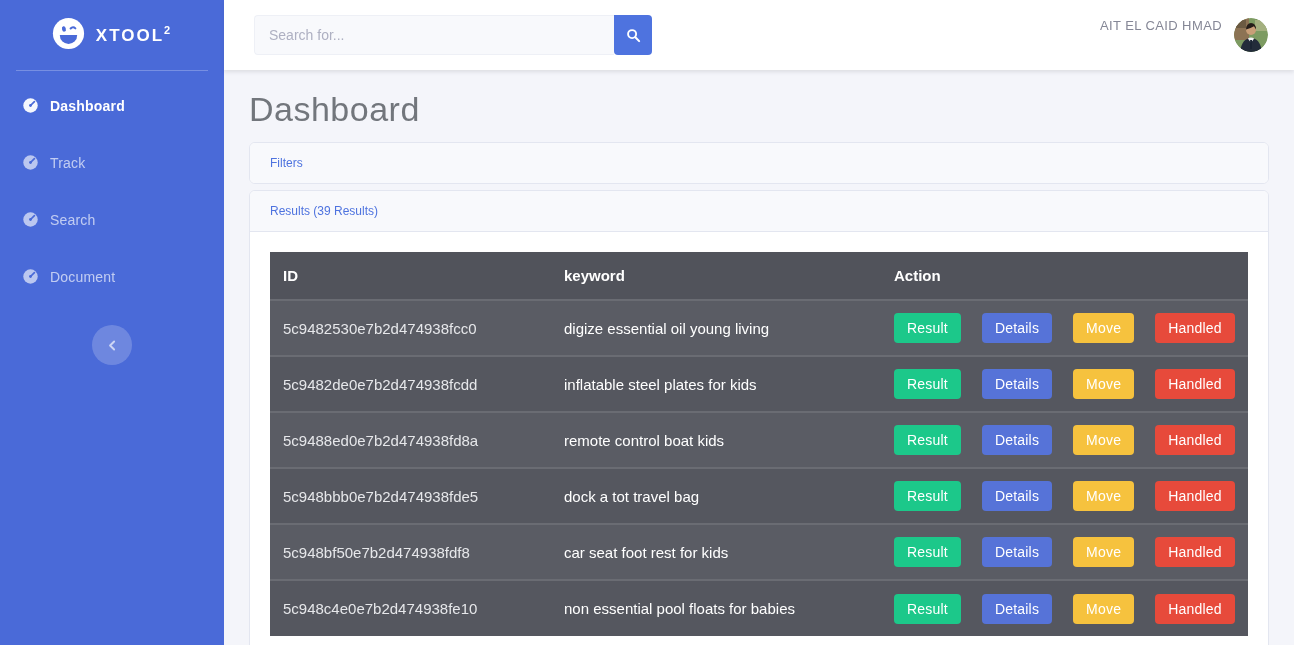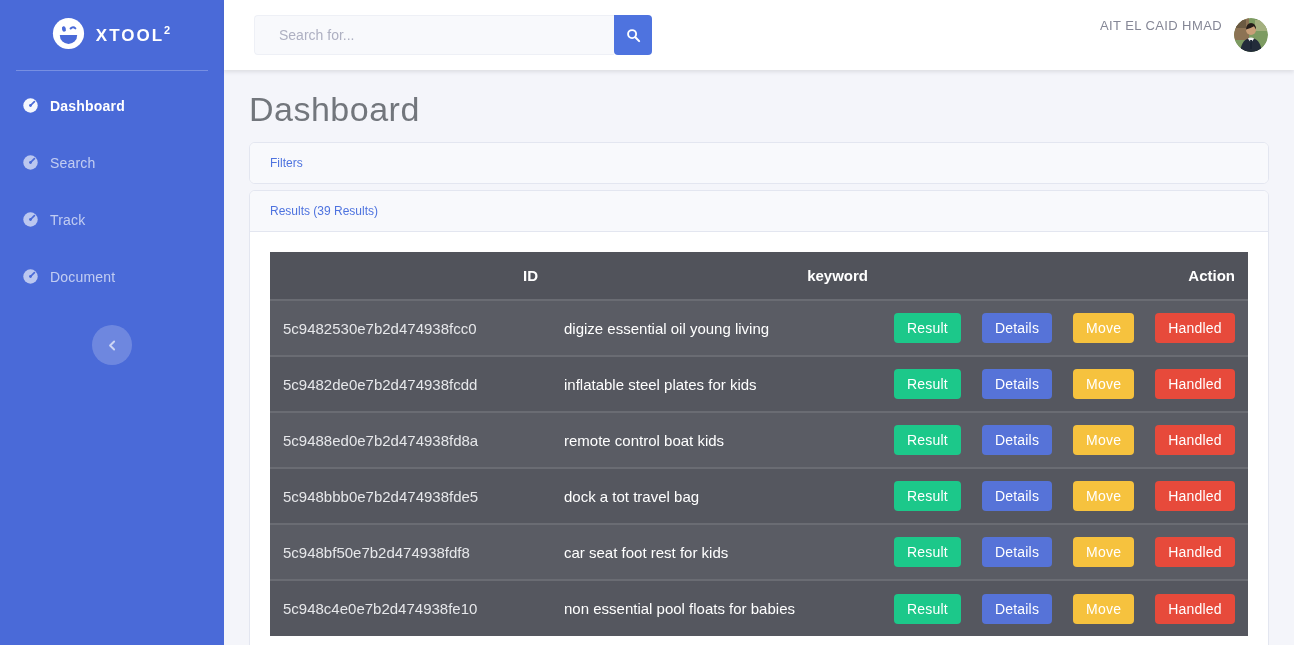--- a/index.html
+++ b/index.html
@@ -24,41 +24,41 @@
   .nav-item.active{color:#fff;font-weight:700}
   .nav-item .icon{display:flex;opacity:.95}
   .collapse-btn{width:40px;height:40px;border-radius:50%;background:rgba(255,255,255,.2);
     border:none;margin:20px auto;display:flex;align-items:center;justify-content:center;cursor:pointer}
   
   .main{flex:1;display:flex;flex-direction:column;min-width:0}
   .topbar{height:70px;min-height:70px;background:#fff;display:flex;align-items:center;
     padding:0 26px;box-shadow:0 2px 4px rgba(58,59,69,.13);position:relative;z-index:2}
   .search-group{display:flex;align-items:stretch;height:40px;margin-left:4px}
   .search-input{width:360px;background:var(--card_header_bg);border:1px solid #eef0f6;
-    border-right:none;border-radius:4px 0 0 4px;padding:0 24px;font-size:14px;color:#6e707e;
+    border-right:none;border-radius:4px 0 0 4px;padding:0 14px;font-size:14px;color:#6e707e;
     outline:none;font-family:inherit}
   .search-input::placeholder{color:#aeb0c2}
   .search-btn{width:38px;background:var(--accent);border:none;border-radius:0 4px 4px 4px;
     display:flex;align-items:center;justify-content:center;cursor:pointer}
   .topbar-right{margin-left:auto;display:flex;align-items:flex-start;gap:12px;cursor:pointer}
   .user-name{font-size:13px;color:#858796;letter-spacing:.4px}
   .avatar{width:34px;height:34px;border-radius:50%;overflow:hidden;display:block}
   
   .content{flex:1;padding:20px 25px;overflow:hidden}
   .page-title{font-size:34px;line-height:38px;font-weight:400;color:#72767c;margin-bottom:14px;letter-spacing:.5px}
   .card{background:#fff;border:1px solid var(--card_border);border-radius:6px}
   .card-header{background:var(--card_header_bg);padding:13px 20px;font-size:12px;
     color:var(--accent);cursor:pointer;border-radius:5px 5px 0 0}
   .card-filters{margin-bottom:6px}
   .card-filters .card-header{border-radius:5px}
   .card-results .card-header{border-bottom:1px solid var(--card_border)}
   .card-body{padding:20px;background:#fff;border-radius:0 0 6px 6px}
   
   table.results{width:100%;border-collapse:collapse;table-layout:fixed;font-size:15px}
-  table.results th{background:var(--th-bg);color:#fff;text-align:right;font-weight:700;
+  table.results th{background:var(--th-bg);color:#fff;text-align:left;font-weight:700;
     padding:0 13px;height:48px}
   table.results td{height:56px;padding:0 13px;vertical-align:middle;overflow:hidden;white-space:nowrap}
   table.results tbody tr{border-top:2px solid var(--row-border)}
   table.results tbody tr:nth-child(odd) td{background:var(--row-odd)}
   table.results tbody tr:nth-child(even) td{background:var(--row-even)}
   td.cell-id{color:#e6e7ea}
   td.cell-keyword{color:#fff;font-weight:400}
   .actions{display:flex;gap:21px;align-items:center}
   .btn{border:none;border-radius:4px;color:#fff;font-size:14px;padding:7px 13px;
     cursor:pointer;font-family:inherit;letter-spacing:.2px}
@@ -95,31 +95,31 @@
     <span>Dashboard</span>
   </div>
   <div class="nav-item">
     <span class="icon">
       <svg viewBox="0 0 20 20" width="17" height="17">
           <circle cx="10" cy="10" r="8.5" fill="currentColor"></circle>
           <line x1="10" y1="10" x2="14.6" y2="5.4" style="stroke:var(--sidebar)" stroke-width="2" stroke-linecap="round"></line>
           <circle cx="10" cy="10" r="1.7" style="fill:var(--sidebar)"></circle>
         </svg>
     </span>
+    <span>Track</span>
+  </div>
+  <div class="nav-item">
+    <span class="icon">
+      <svg viewBox="0 0 20 20" width="17" height="17">
+          <circle cx="10" cy="10" r="8.5" fill="currentColor"></circle>
+          <line x1="10" y1="10" x2="14.6" y2="5.4" style="stroke:var(--sidebar)" stroke-width="2" stroke-linecap="round"></line>
+          <circle cx="10" cy="10" r="1.7" style="fill:var(--sidebar)"></circle>
+        </svg>
+    </span>
     <span>Search</span>
-  </div>
-  <div class="nav-item">
-    <span class="icon">
-      <svg viewBox="0 0 20 20" width="17" height="17">
-          <circle cx="10" cy="10" r="8.5" fill="currentColor"></circle>
-          <line x1="10" y1="10" x2="14.6" y2="5.4" style="stroke:var(--sidebar)" stroke-width="2" stroke-linecap="round"></line>
-          <circle cx="10" cy="10" r="1.7" style="fill:var(--sidebar)"></circle>
-        </svg>
-    </span>
-    <span>Track</span>
   </div>
   <div class="nav-item">
     <span class="icon">
       <svg viewBox="0 0 20 20" width="17" height="17">
           <circle cx="10" cy="10" r="8.5" fill="currentColor"></circle>
           <line x1="10" y1="10" x2="14.6" y2="5.4" style="stroke:var(--sidebar)" stroke-width="2" stroke-linecap="round"></line>
           <circle cx="10" cy="10" r="1.7" style="fill:var(--sidebar)"></circle>
         </svg>
     </span>
     <span>Document</span>

